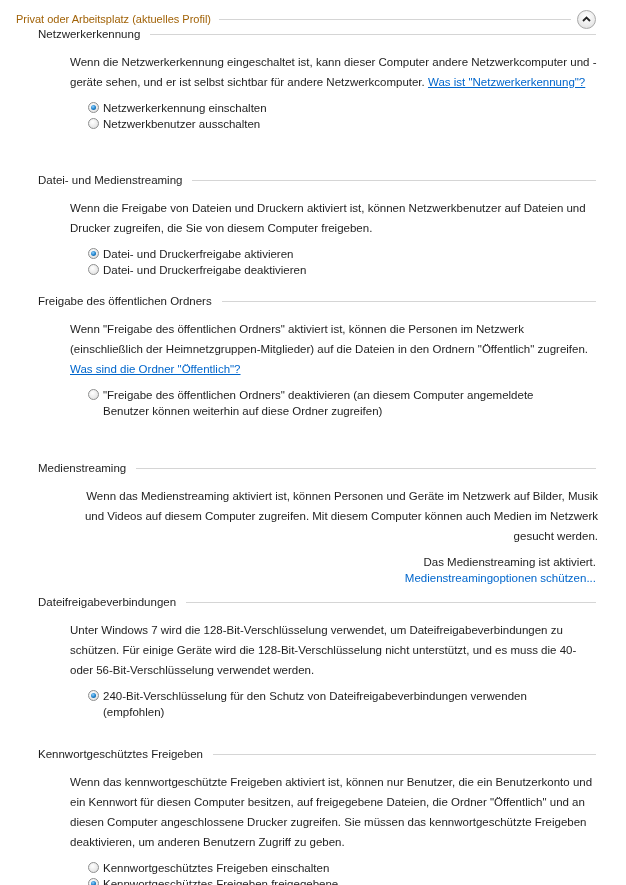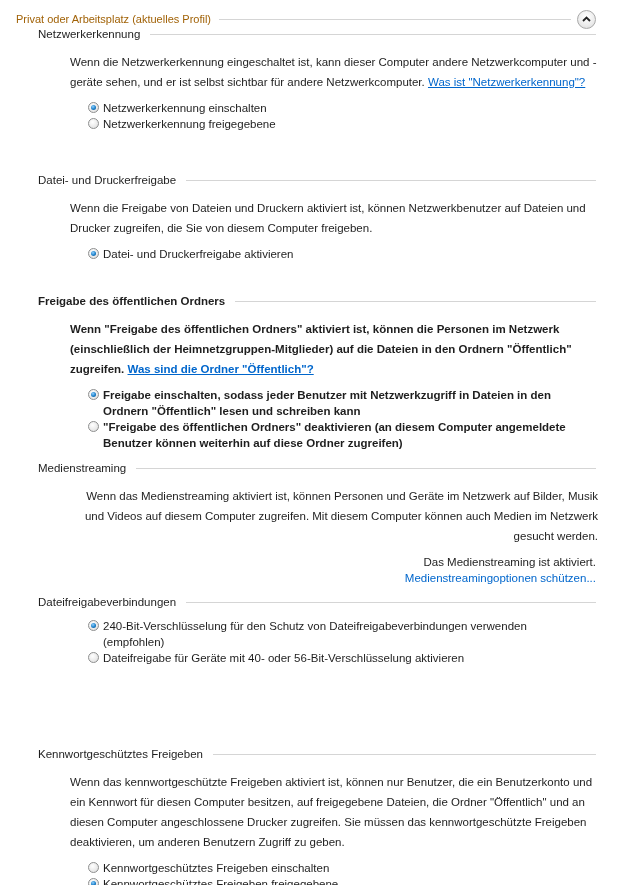--- a/index.html
+++ b/index.html
@@ -43,50 +43,50 @@
       <span class="rule"></span>
     </div>
   <div class="desc"><span>Wenn die Netzwerkerkennung eingeschaltet ist, kann dieser Computer andere Netzwerkcomputer und -geräte sehen, und er ist selbst sichtbar für andere Netzwerkcomputer. </span><a>Was ist "Netzwerkerkennung"?</a></div>
   <div class="options">
     <div class="opt">
         <span class="radio checked"></span>
         <span class="opt-label">Netzwerkerkennung einschalten</span>
       </div>
     <div class="opt">
         <span class="radio"></span>
-        <span class="opt-label">Netzwerkerkennung freigegebene</span>
+        <span class="opt-label">Netzwerkbenutzer ausschalten</span>
       </div>
   </div>
 </div>
 
 <div class="section" style="top:172px;">
   <div class="sec-head">
-      <span class="title">Datei- und Druckerfreigabe</span>
+      <span class="title">Datei- und Medienstreaming</span>
       <span class="rule"></span>
     </div>
   <div class="desc">Wenn die Freigabe von Dateien und Druckern aktiviert ist, können Netzwerkbenutzer auf Dateien und Drucker zugreifen, die Sie von diesem Computer freigeben.</div>
   <div class="options">
     <div class="opt">
         <span class="radio checked"></span>
         <span class="opt-label">Datei- und Druckerfreigabe aktivieren</span>
       </div>
+    <div class="opt">
+        <span class="radio"></span>
+        <span class="opt-label">Datei- und Druckerfreigabe deaktivieren</span>
+      </div>
   </div>
 </div>
 
-<div class="section" style="top:293px;font-weight:bold;">
+<div class="section" style="top:293px;">
   <div class="sec-head">
       <span class="title">Freigabe des öffentlichen Ordners</span>
       <span class="rule"></span>
     </div>
   <div class="desc"><span>Wenn "Freigabe des öffentlichen Ordners" aktiviert ist, können die Personen im Netzwerk (einschließlich der Heimnetzgruppen-Mitglieder) auf die Dateien in den Ordnern "Öffentlich" zugreifen. </span><a>Was sind die Ordner "Öffentlich"?</a></div>
   <div class="options">
-    <div class="opt">
-        <span class="radio checked"></span>
-        <span class="opt-label">Freigabe einschalten, sodass jeder Benutzer mit Netzwerkzugriff in Dateien in den Ordnern "Öffentlich" lesen und schreiben kann</span>
-      </div>
     <div class="opt">
         <span class="radio"></span>
         <span class="opt-label">"Freigabe des öffentlichen Ordners" deaktivieren (an diesem Computer angemeldete Benutzer können weiterhin auf diese Ordner zugreifen)</span>
       </div>
   </div>
 </div>
 
 <div class="section" style="top:460px;text-align:right;">
   <div class="sec-head">
       <span class="title">Medienstreaming</span>
@@ -97,28 +97,25 @@
     <div>Das Medienstreaming ist aktiviert.</div>
     <div class="link">Medienstreamingoptionen schützen...</div>
   </div>
 </div>
 
 <div class="section" style="top:594px;">
   <div class="sec-head">
       <span class="title">Dateifreigabeverbindungen</span>
       <span class="rule"></span>
     </div>
+  <div class="desc">Unter Windows 7 wird die 128-Bit-Verschlüsselung verwendet, um Dateifreigabeverbindungen zu schützen. Für einige Geräte wird die 128-Bit-Verschlüsselung nicht unterstützt, und es muss die 40- oder 56-Bit-Verschlüsselung verwendet werden.</div>
   <div class="options">
     <div class="opt">
         <span class="radio checked"></span>
         <span class="opt-label">240-Bit-Verschlüsselung für den Schutz von Dateifreigabeverbindungen verwenden (empfohlen)</span>
-      </div>
-    <div class="opt">
-        <span class="radio"></span>
-        <span class="opt-label">Dateifreigabe für Geräte mit 40- oder 56-Bit-Verschlüsselung aktivieren</span>
       </div>
   </div>
 </div>
 
 <div class="section" style="top:746px;">
   <div class="sec-head">
       <span class="title">Kennwortgeschütztes Freigeben</span>
       <span class="rule"></span>
     </div>
   <div class="desc">Wenn das kennwortgeschützte Freigeben aktiviert ist, können nur Benutzer, die ein Benutzerkonto und ein Kennwort für diesen Computer besitzen, auf freigegebene Dateien, die Ordner "Öffentlich" und an diesen Computer angeschlossene Drucker zugreifen. Sie müssen das kennwortgeschützte Freigeben deaktivieren, um anderen Benutzern Zugriff zu geben.</div>

